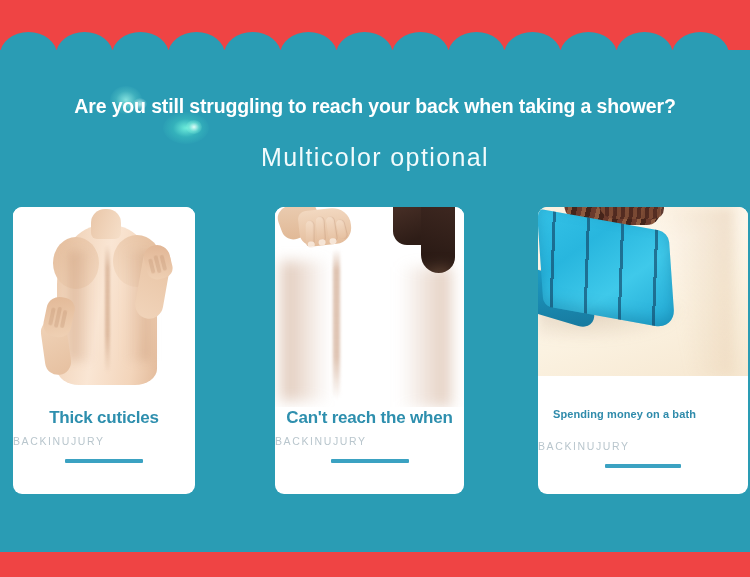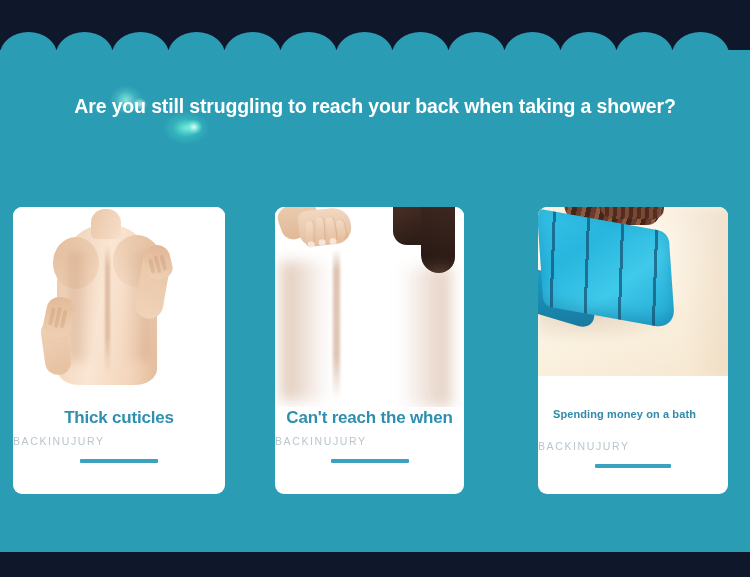--- a/index.html
+++ b/index.html
@@ -10,21 +10,21 @@
   }
   body {
     font-family: "Liberation Sans", sans-serif;
     -webkit-font-smoothing: antialiased;
   }
 
   #banner {
     position: relative;
     width: 750px;
     height: 577px;
-    background: #0f172a;
+    background: #ef4444;
     overflow: hidden;
   }
 
   
   .teal-panel {
     position: absolute;
     left: 0;
     top: 50px;
     width: 750px;
     height: 502px;
@@ -103,23 +103,23 @@
 
   
   .card {
     position: absolute;
     top: 207px;
     height: 287px;
     background: #ffffff;
     border-radius: 9px;
     overflow: hidden;
   }
-  #card-0 { left: 13px;  width: 164px; padding-left: 48px; }
+  #card-0 { left: 13px;  width: 182px; }
   #card-1 { left: 275px; width: 189px; }
-  #card-2 { left: 538px; width: 190px; }
+  #card-2 { left: 538px; width: 210px; }
 
   .photo {
     position: absolute;
     left: 0;
     top: 0;
     width: 100%;
     overflow: hidden;
   }
   #card-0 .photo { height: 200px; }
   #card-1 .photo { height: 200px; }
@@ -420,20 +420,21 @@
   </div>
 
   <div class="teal-panel"></div>
 
   <div class="sparkle sp1"></div>
   <div class="sparkle sp2"></div>
   <div class="sparkle sp3"></div>
   <div class="sparkle sp4"></div>
 
   <div class="headline">Are you still struggling to reach your back when taking a shower?</div>
+  <div class="subhead">Multicolor optional</div>
 
   <div class="card" id="card-0">
     <div class="photo">
       <div class="art">
         <div class="art-bg"></div>
         <div class="skin-torso" id="c0-body"></div>
         <div class="skin-torso" id="c0-shoulderL"></div>
         <div class="skin-torso" id="c0-shoulderR"></div>
         <div class="skin-torso" id="c0-neck"></div>
         <div id="c0-shadeL"></div>

